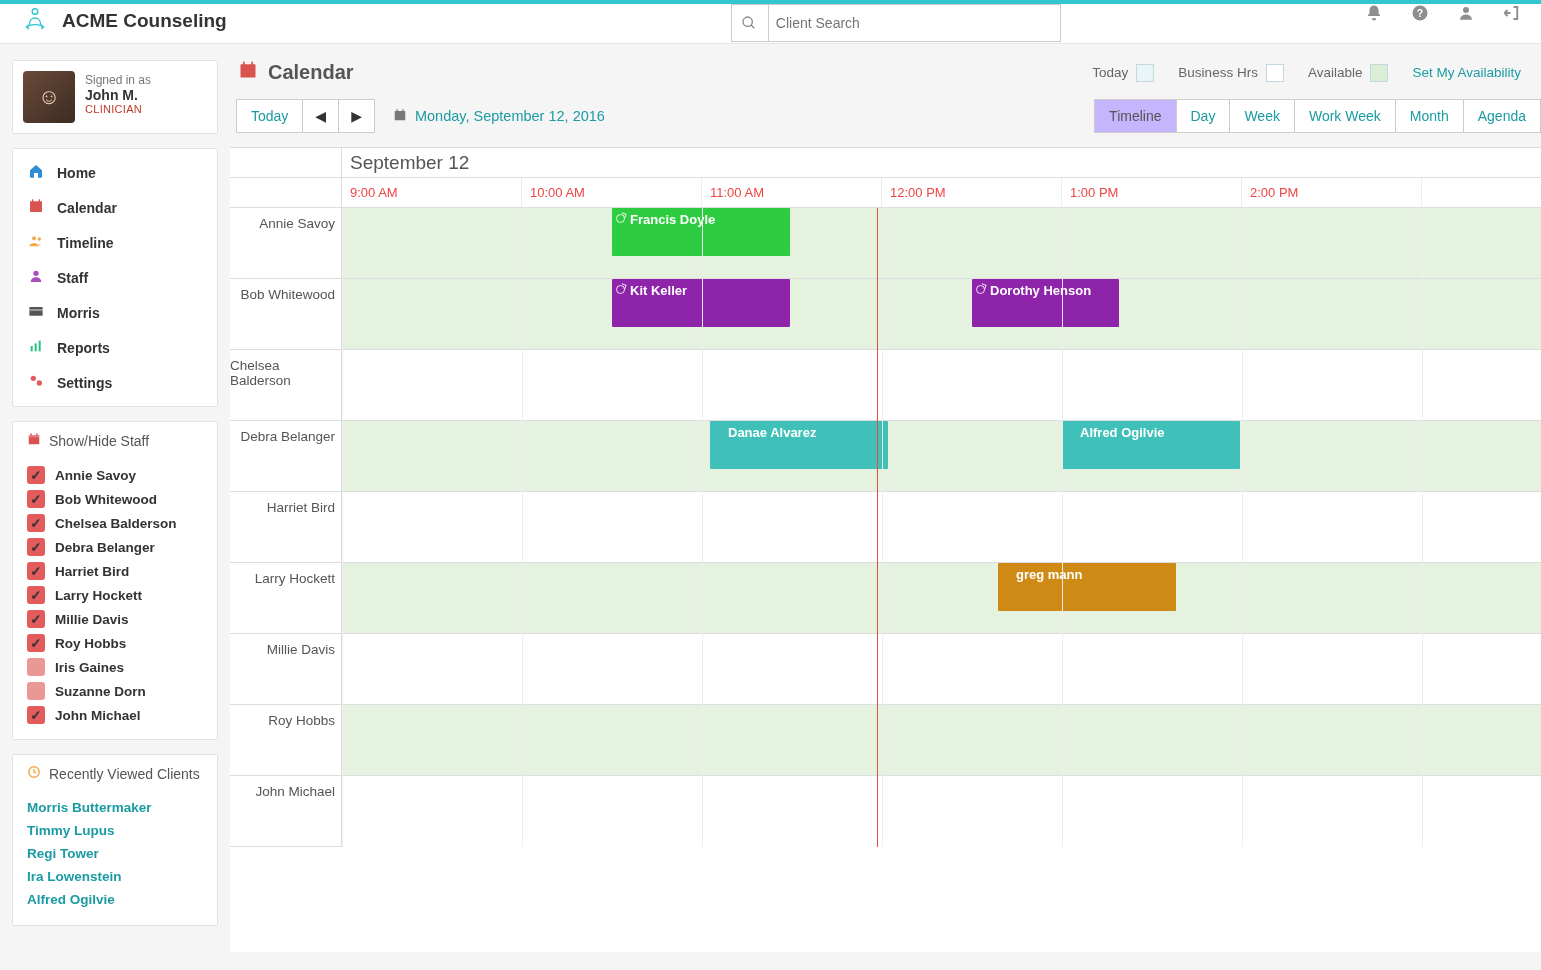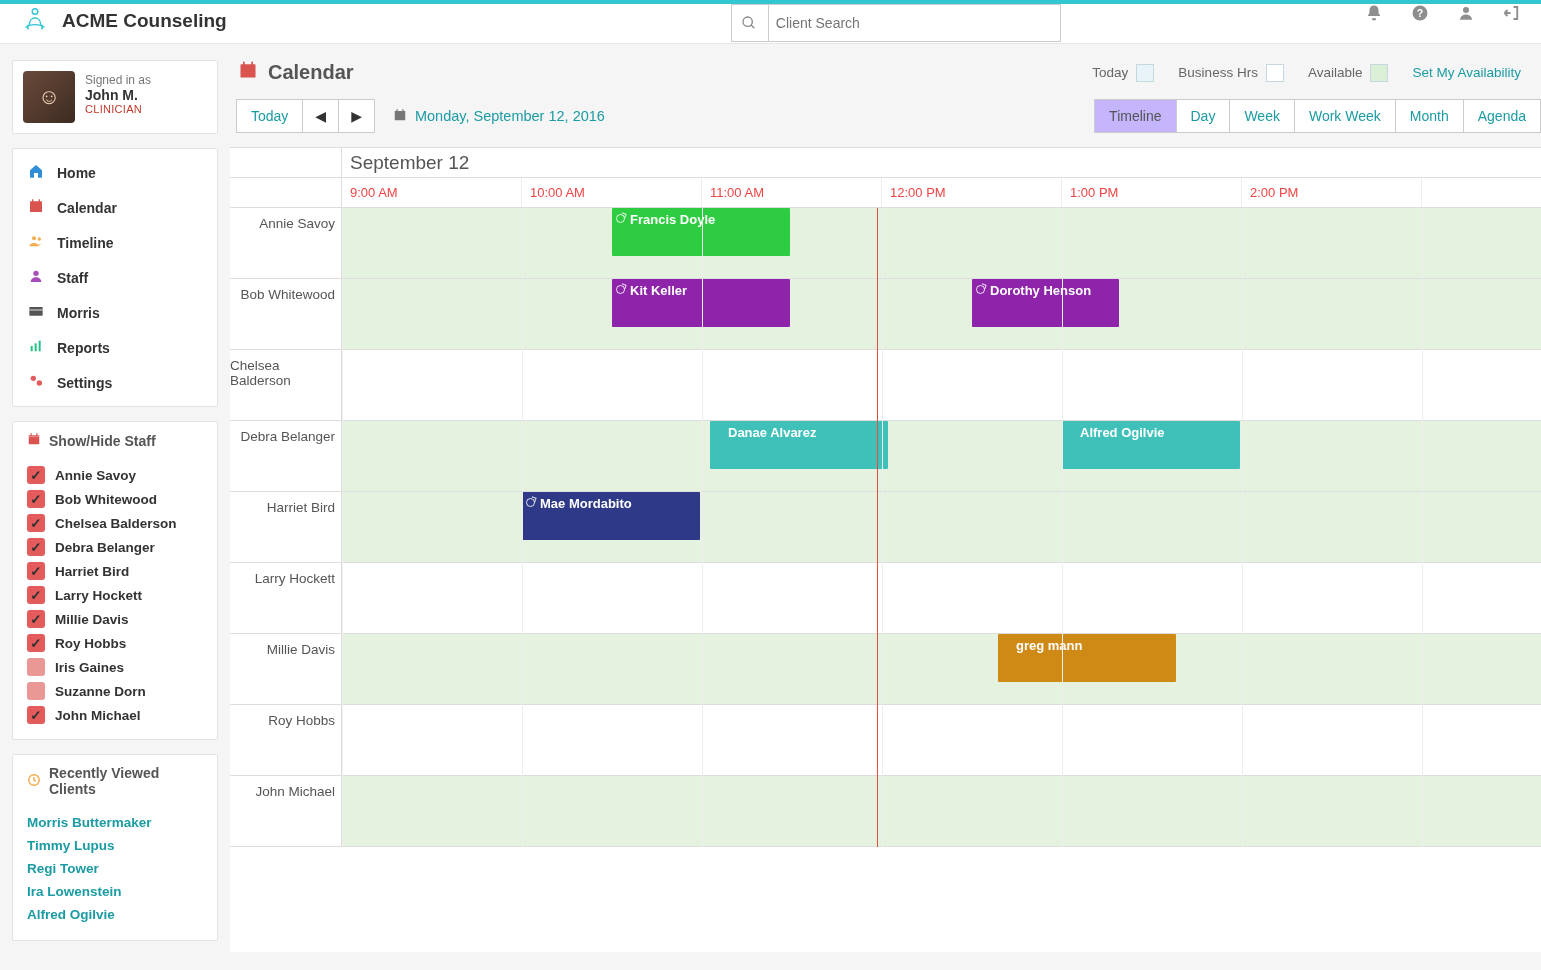--- a/index.html
+++ b/index.html
@@ -22,21 +22,21 @@
 .avatar { width: 52px; height: 52px; border-radius: 4px; background: linear-gradient(135deg,#6a4a3a 0%,#3d2b22 100%); display:flex;align-items:center;justify-content:center;color:#f1d6b8;font-size:22px;}
 .userbox .meta small { color: #777; font-size: 12px; }
 .userbox .name { font-weight: 700; color: #333; }
 .userbox .role { font-size: 11px; color: #c0392b; letter-spacing: .3px; }
 
 .nav { padding: 6px 0; }
 .nav a { display: flex; align-items: center; gap: 12px; padding: 8px 14px; color: #333; text-decoration: none; font-weight: 700; cursor: pointer; }
 .nav .ic { width: 18px; text-align: center; font-size: 15px; }
 .ic-home{color:#2f8ed6;} .ic-cal{color:#d9534f;} .ic-clients{color:#f0ad4e;} .ic-staff{color:#a94dbb;} .ic-bill{color:#555;} .ic-rep{color:#26c281;} .ic-set{color:#e35b5a;}
 
-.panel-hd { padding: 10px 14px; font-weight: 700; color: #555; display:flex; align-items:center; gap:8px; }
+.panel-hd { padding: 10px 14px; font-weight: 400; color: #555; display:flex; align-items:center; gap:8px; }
 .staff-list { padding: 4px 14px 12px; }
 .staff-item { display: flex; align-items: center; gap: 10px; padding: 3px 0; }
 .cb { width: 18px; height: 18px; border-radius: 3px; display: flex; align-items: center; justify-content: center; color: #fff; font-size: 11px; cursor:pointer; }
 .cb.on { background: #e35b5a; }
 .cb.off { background: #e99895; }
 .staff-item span { font-weight: 600; color: #333; font-size: 13.5px; }
 
 .recent { padding: 4px 14px 14px; }
 .recent a { display: block; color: #1b9ba3; text-decoration: none; font-weight: 700; font-size: 13.5px; padding: 4px 0; cursor:pointer; }
 
@@ -361,23 +361,20 @@
             </div>
             <div class="lane avail">
               <div class="appt" style="background: rgb(142, 36, 170); left: 270px; width: 178px;"><span class="ring"></span><span>Kit Keller</span></div>
               <div class="appt" style="background: rgb(142, 36, 170); left: 630px; width: 147.4px;"><span class="ring"></span><span>Dorothy Henson</span></div>
             </div>
             <div class="lane"></div>
             <div class="lane avail">
               <div class="appt" style="background: rgb(63, 193, 185); left: 368px; width: 178px;"><span>Danae Alvarez</span></div>
               <div class="appt" style="background: rgb(63, 193, 185); left: 720px; width: 178px;"><span>Alfred Ogilvie</span></div>
             </div>
-            <div class="lane avail">
-              <div class="appt" style="background: rgb(46, 58, 135); left: 180px; width: 178px;"><span class="ring"></span><span>Mae Mordabito</span></div>
-            </div>
             <div class="lane"></div>
             <div class="lane avail">
               <div class="appt" style="background: rgb(207, 138, 22); left: 656px; width: 178px;"><span>greg mann</span></div>
             </div>
             <div class="lane"></div>
             <div class="lane avail"></div>
             <div class="vline" style="left: 0px;"></div>
             <div class="vline" style="left: 180px;"></div>
             <div class="vline" style="left: 360px;"></div>
             <div class="vline" style="left: 540px;"></div>

